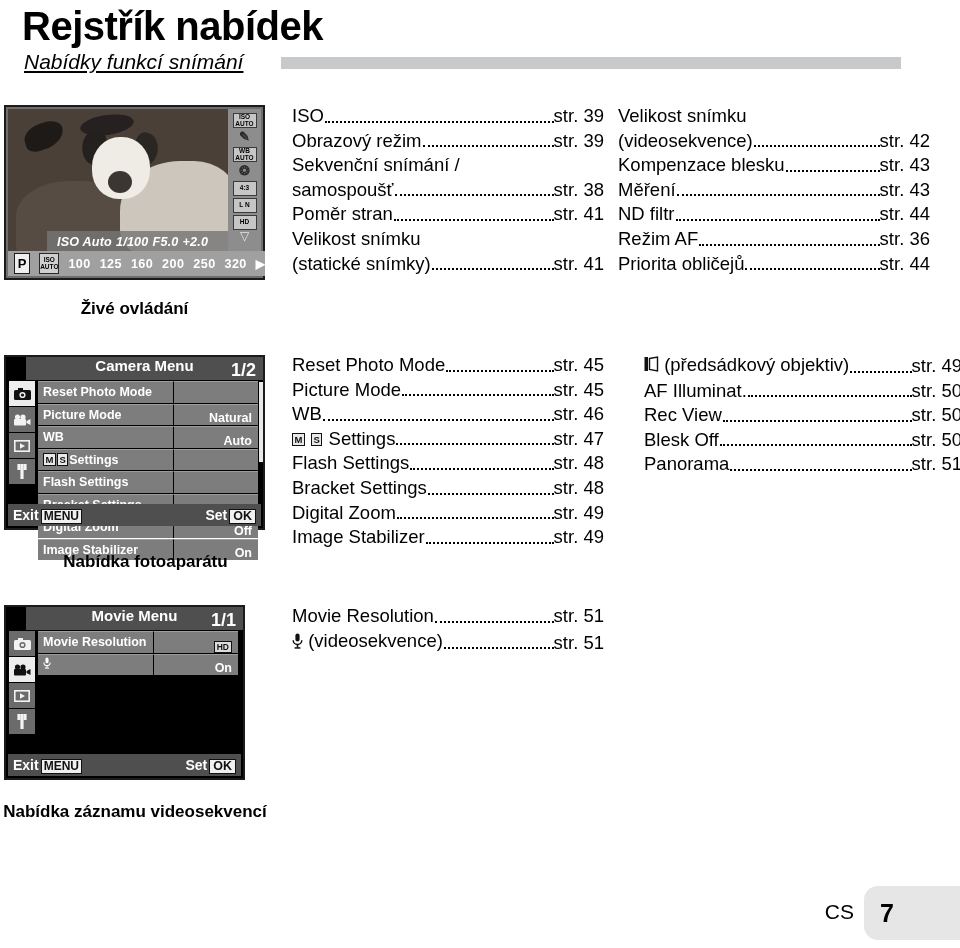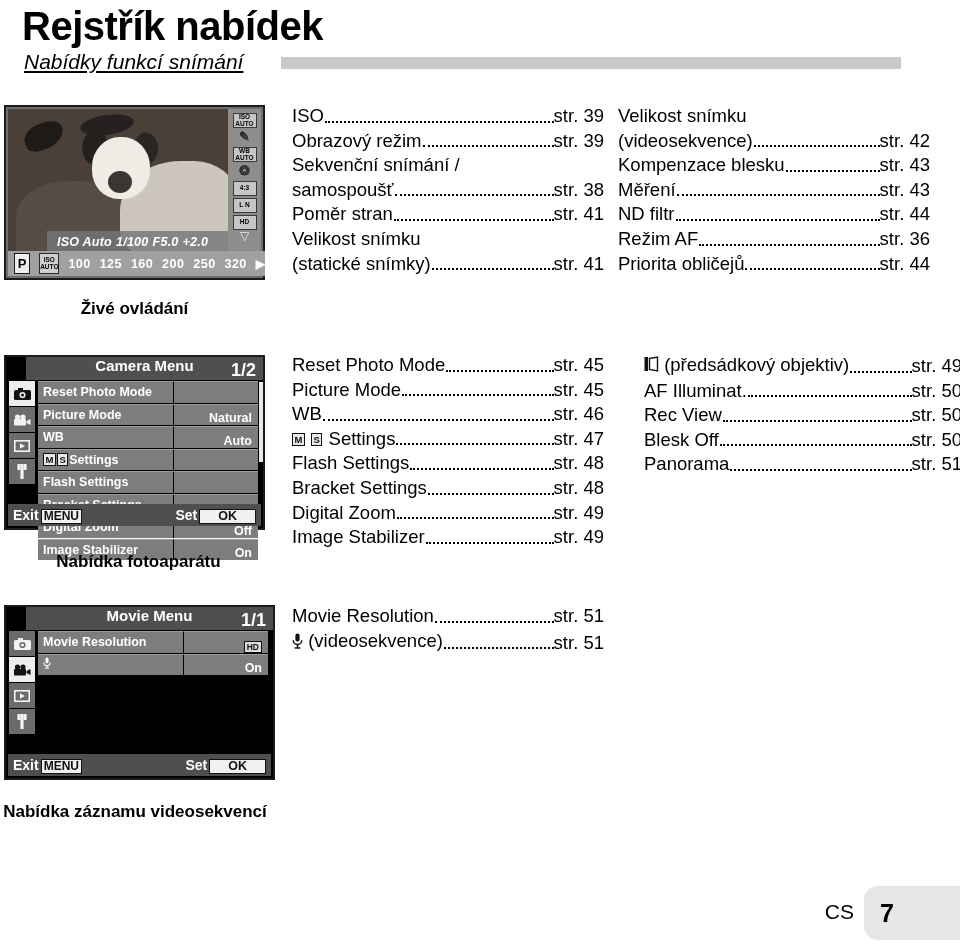--- a/index.html
+++ b/index.html
@@ -170,21 +170,21 @@
     height:22px;background:#4f4f4f;
     display:flex;align-items:center;justify-content:space-between;
     padding:0 5px; box-sizing:border-box;
     font-size:14px;font-weight:bold;
   }
   .keycap{
     display:inline-block;background:#f0f0f0;color:#111;
     padding:0px 2px;margin-left:2px;font-size:12px;font-weight:bold;
     border:1px solid #111; line-height:13px;
   }
-  .keycap.ok{font-size:12.5px;padding:0 18px;}
+  .keycap.ok{font-size:12.5px;padding:0 3px;}
   .scrollbar{
     position:absolute; right:0px; top:2px; width:4px; height:80px;
     background:#e8e8e8;
   }
   .ms-badge{
     display:inline-block;background:#e9e9e9;color:#111;
     font-size:9.5px;font-weight:bold;line-height:11px;
     padding:0 1.5px;margin-right:1px;border:1px solid #111;
     vertical-align:middle;
   }
@@ -435,21 +435,21 @@
             <span>On</span>
           </span>
         </div>
       </div>
   </div>
   <div class="menu-foot">
     <span><span>Exit</span><span class="keycap">MENU</span></span>
     <span><span>Set</span><span class="keycap ok">OK</span></span>
   </div>
 </div>
-<div class="lcd-caption" style="left:8px;top:536px;width:261px;">Nabídka fotoaparátu</div>
+<div class="lcd-caption" style="left:15px;top:536px;width:261px;">Nabídka fotoaparátu</div>
 
 <div class="idx-col" id="idx-cam-left" style="left:292px;top:353px;width:312px;">
     <div class="dots-row drow">
       <span class="idx-name"><span>Reset Photo Mode</span></span>
       <span class="dots"></span>
       <span class="idx-page">str. 45</span>
     </div>
     <div class="dots-row drow">
       <span class="idx-name"><span>Picture Mode</span></span>
       <span class="dots"></span>
@@ -510,21 +510,21 @@
       <span class="dots"></span>
       <span class="idx-page">str. 50</span>
     </div>
     <div class="dots-row drow">
       <span class="idx-name"><span>Panorama</span></span>
       <span class="dots"></span>
       <span class="idx-page">str. 51</span>
     </div>
   </div>
 
-<div class="menu-screen" id="movie-menu" style="left:4px;top:605px;width:271px;height:175px;">
+<div class="menu-screen" id="movie-menu" style="left:4px;top:605px;width:241px;height:175px;">
   <div class="menu-title">
     <span>Movie Menu</span>
     <span class="pgnum">1/1</span>
   </div>
   <div class="menu-body">
     <div class="menu-tabs">
       <div class="menu-tab">
         <svg width="17" height="12" viewBox="0 0 17 12" aria-hidden="true">
           <rect x="0" y="2" width="17" height="10" rx="1.5" fill="currentColor"></rect>
           <rect x="4" y="0" width="5" height="3" fill="currentColor"></rect>

